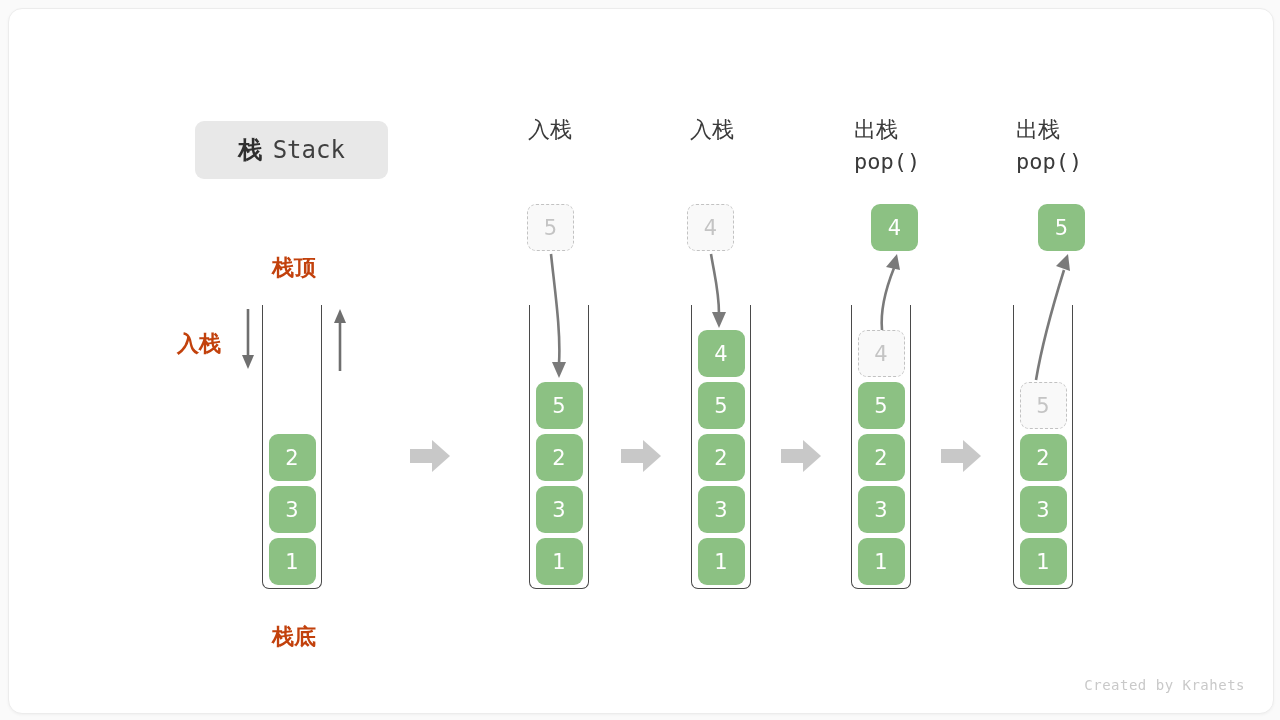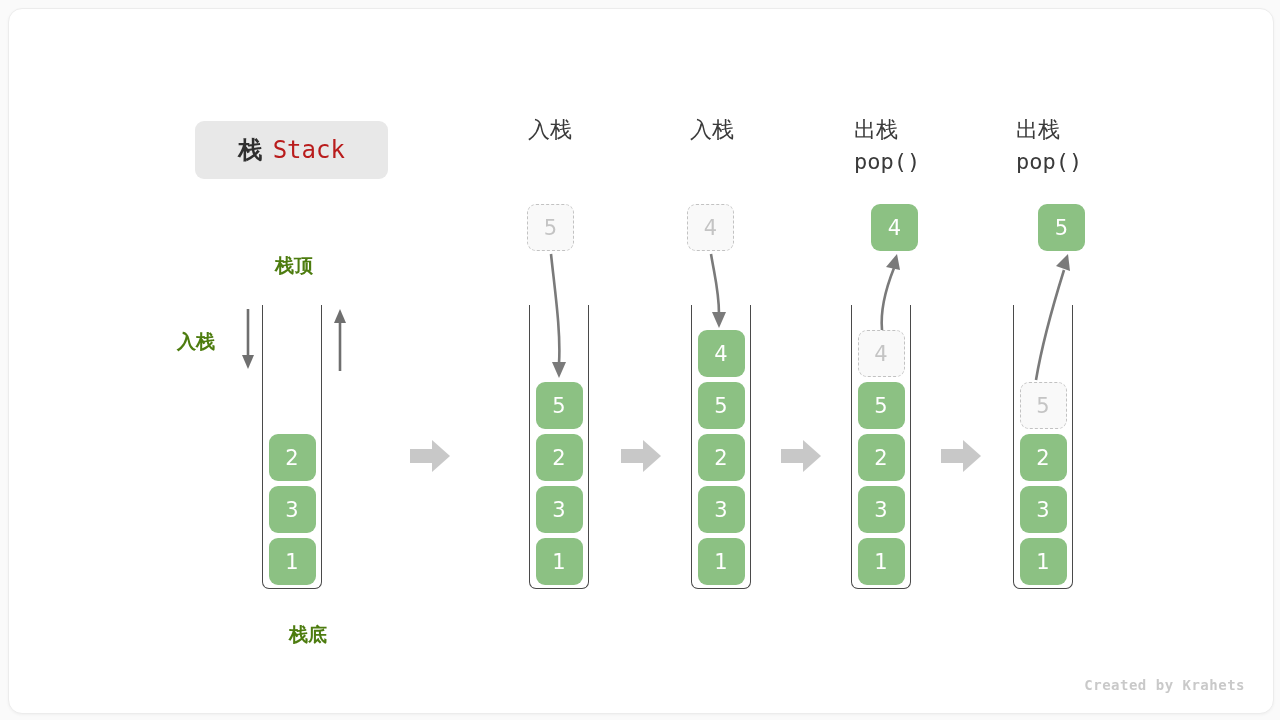--- a/index.html
+++ b/index.html
@@ -29,21 +29,21 @@
     border-radius: 9px;
     display: flex; align-items: center; justify-content: center;
   }
   #title-badge .t-cn {
     font-family: "DejaVu Sans", "Liberation Sans", sans-serif;
     font-weight: bold; font-size: 24px; color: #2f2f2f;
     letter-spacing: 0.5px;
   }
   #title-badge .t-en {
     font-family: "DejaVu Sans Mono", "Liberation Mono", monospace;
-    font-size: 24px; color: #b91c1c; margin-left: 10px;
+    font-size: 24px; color: #404040; margin-left: 10px;
   }
 
   
   .op-header {
     width: 150px;
     text-align: left;
   }
   .op-header .op-cn {
     font-family: "DejaVu Sans", "Liberation Sans", sans-serif;
     font-size: 22px; color: #3a3a3a; line-height: 30px;
@@ -108,31 +108,30 @@
     color: #c4c4c4;
   }
   .float-box.solid {
     background: #8cc183;
     color: #ffffff;
   }
 
   
   .side-label {
     font-family: Liberation Mono, monospace;
-    font-weight: bold; font-size: 19px; color: #4d7c0f;
+    font-weight: bold; font-size: 22px; color: #c2410c;
     white-space: nowrap;
   }
 
   
   #footer {
     right: 28px; bottom: 20px;
     font-family: "DejaVu Sans Mono", "Liberation Mono", monospace;
     font-size: 14px; color: #c9c9c9;
     letter-spacing: 0.5px;
-    font-weight: bold;
   }
   svg { overflow: visible; }
 </style>
 </head>
 <body>
 
 <div id="card">
 
   <div class="abs" id="title-badge">
     <span class="t-cn">栈</span>
@@ -159,21 +158,21 @@
 
   <div class="abs" style="left:253px; top:296px; width:60px; height:284px;">
     <div class="stack-frame"></div>
     <div class="cells">
       <div class="cell">1</div>
       <div class="cell">3</div>
       <div class="cell">2</div>
     </div>
   </div>
 
-  <div class="abs" style="left:252px; top:613px; width:66px; text-align:right;">
+  <div class="abs" style="left:252px; top:613px; width:66px; text-align:center;">
     <span class="side-label">栈底</span>
   </div>
 
   <svg class="abs" style="left:399px; top:425px;" width="44" height="44" viewBox="0 0 44 44">
     <polygon points="2,15 24,15 24,6 42,22 24,38 24,29 2,29" fill="#c8c8c8"></polygon>
   </svg>
 
   <div class="abs op-header" style="left:519px; top:106px;">
     <span class="op-cn">入栈</span>
   </div>

